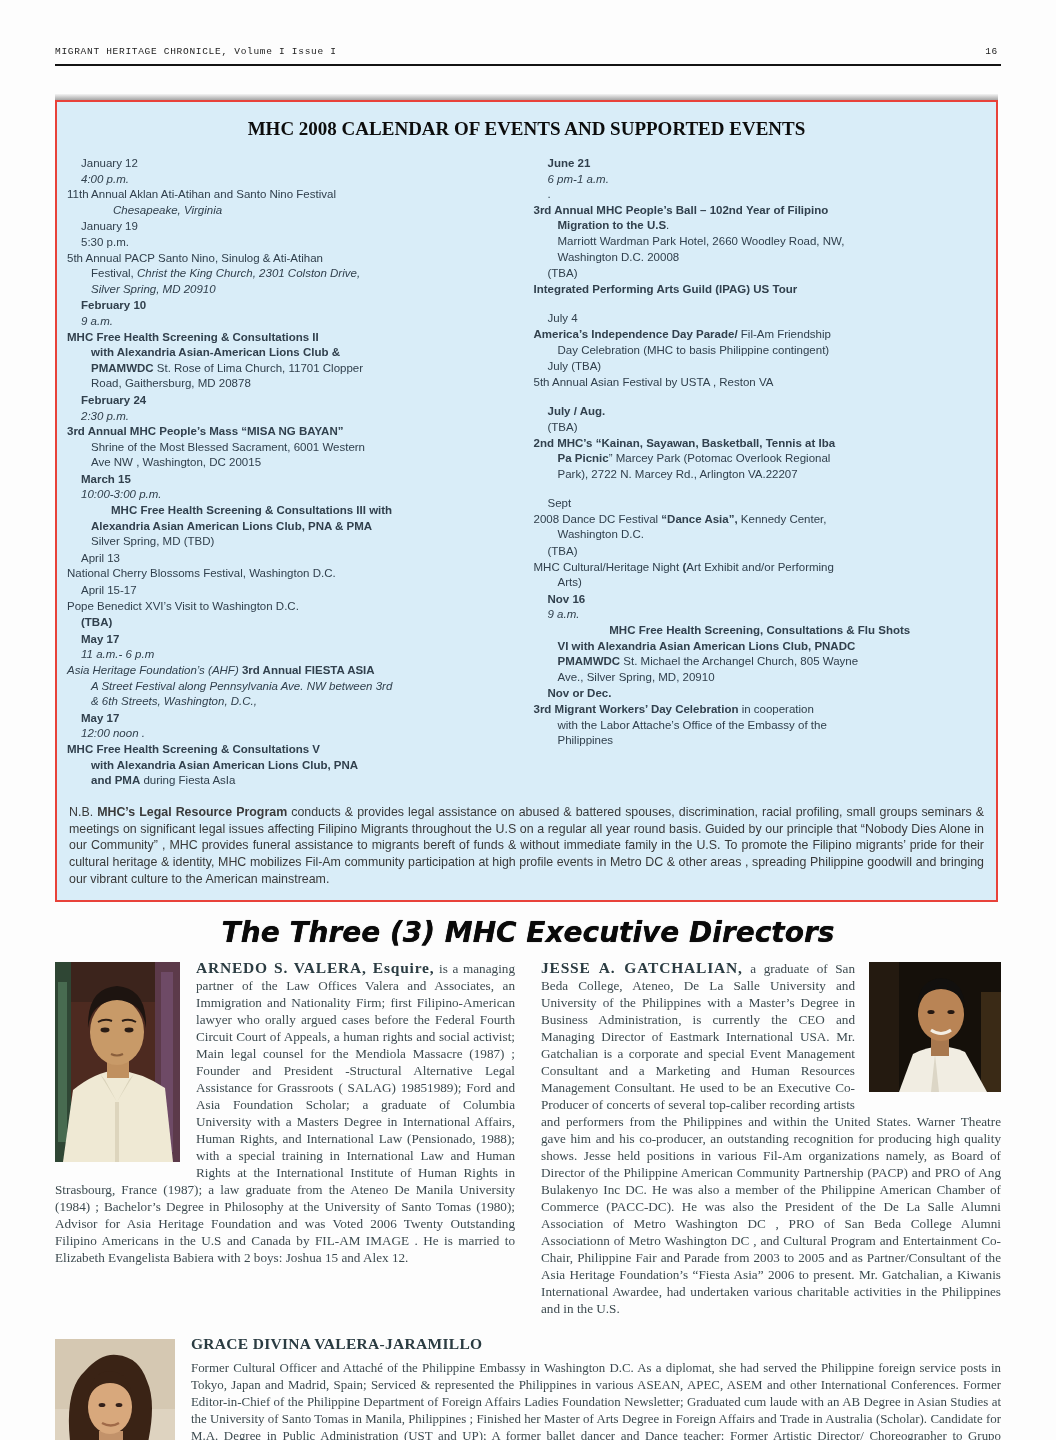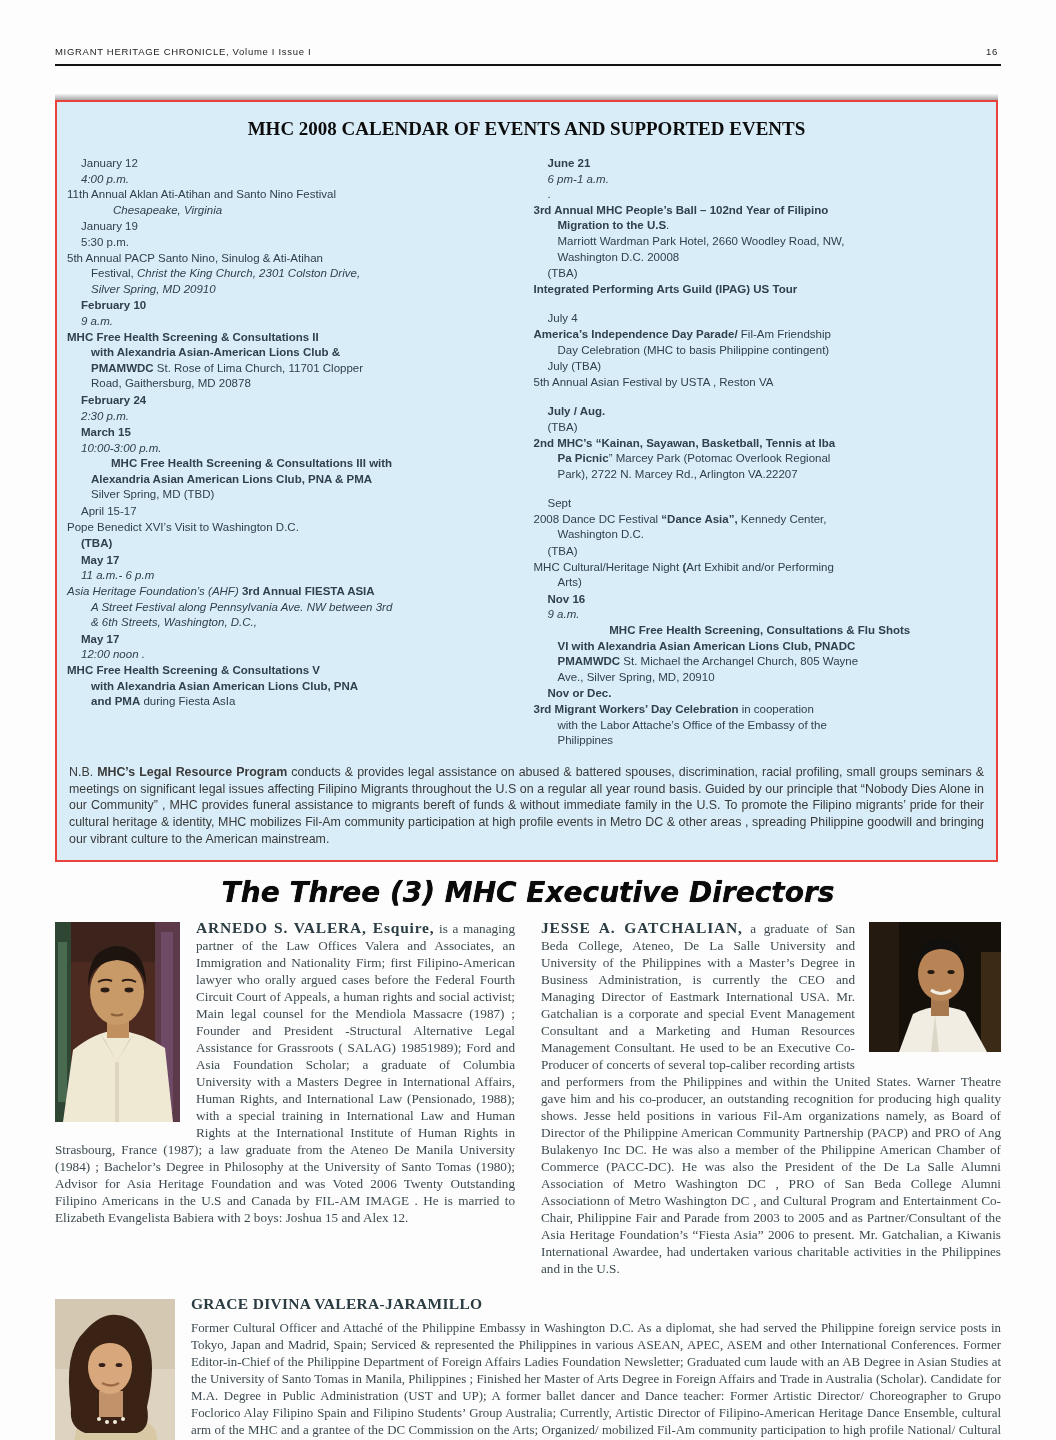--- a/index.html
+++ b/index.html
@@ -1,21 +1,21 @@
 <!DOCTYPE html>
 <html><head>
 <meta charset="utf-8">
 <style>
   html,body{margin:0;padding:0;}
   body{background:#9a9a9a;}
   .page{width:1056px;height:1440px;background:#fdfdfd;position:relative;overflow:hidden;margin:0 auto;}
 
   
   .masthead{display:flex;justify-content:space-between;align-items:center;
-    padding:46px 58px 7px 55px;font-family:Liberation Sans, sans-serif;
+    padding:46px 58px 7px 55px;font-family:Liberation Mono, monospace;
     font-size:9.5px;letter-spacing:0.7px;color:#1c1c1c;gap:32px;}
   .rule{border-bottom:2px solid #141414;margin:0 55px;}
 
   
   .calendar-wrap{margin:28px 58px 0 55px;}
   .top-strip{height:6px;background:linear-gradient(#f4f4f4,#a6a6a6);}
   .calendar-box{border:2px solid #e8423a;background:#d9edf8;padding:4px 10px 12px;}
   .cal-title{text-align:center;font-family:"Liberation Serif",serif;font-weight:bold;
     font-size:19px;color:#0d0d0d;margin:12px 0 16px;}
   .cal-cols{display:flex;gap:14px;}
@@ -98,30 +98,43 @@
                 <div style="padding-left: 24px;"><span style="font-weight: bold;">with Alexandria Asian-American Lions Club &amp;</span></div>
                 <div style="padding-left: 24px;"><span style="font-weight: bold;">PMAMWDC</span><span> St. Rose of Lima Church,  11701 Clopper</span></div>
                 <div style="padding-left: 24px;"><span>Road, Gaithersburg, MD 20878</span></div>
               </div>
             </div>
             <div class="event">
               <div class="date-cell">
                 <div style="font-weight: bold;">February  24</div>
                 <div style="font-style: italic;">2:30 p.m.</div>
               </div>
+              <div class="desc-cell">
+                <div style="padding-left: 0px;"><span style="font-weight: bold;">3rd  Annual MHC People’s  Mass  “MISA NG BAYAN”</span></div>
+                <div style="padding-left: 24px;"><span>Shrine of the Most Blessed Sacrament, 6001 Western</span></div>
+                <div style="padding-left: 24px;"><span>Ave NW , Washington, DC 20015</span></div>
+              </div>
             </div>
             <div class="event">
               <div class="date-cell">
                 <div style="font-weight: bold;">March 15</div>
                 <div style="font-style: italic;">10:00-3:00 p.m.</div>
               </div>
               <div class="desc-cell">
                 <div style="padding-left: 0px;"><span style="font-weight: bold; margin-left: 44px;">MHC  Free Health Screening &amp; Consultations III  with</span></div>
                 <div style="padding-left: 24px;"><span style="font-weight: bold;">Alexandria Asian American Lions Club, PNA &amp; PMA</span></div>
                 <div style="padding-left: 24px;"><span>Silver Spring, MD (TBD)</span></div>
+              </div>
+            </div>
+            <div class="event">
+              <div class="date-cell">
+                <div>April 13</div>
+              </div>
+              <div class="desc-cell">
+                <div style="padding-left: 0px;"><span>National Cherry Blossoms Festival, Washington D.C.</span></div>
               </div>
             </div>
             <div class="event">
               <div class="date-cell">
                 <div>April 15-17</div>
               </div>
               <div class="desc-cell">
                 <div style="padding-left: 0px;"><span>Pope Benedict XVI’s Visit to Washington D.C.</span></div>
               </div>
             </div>

